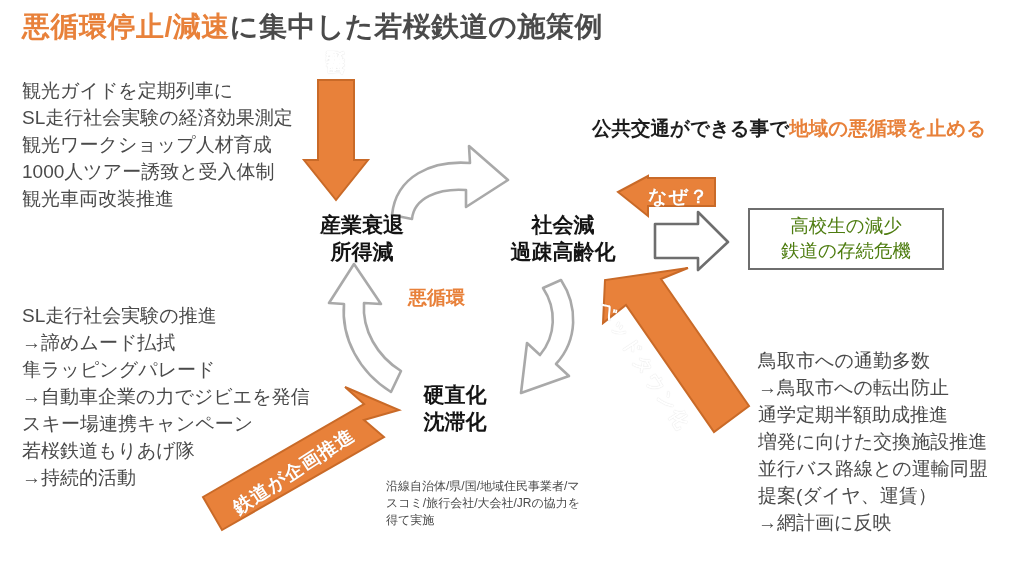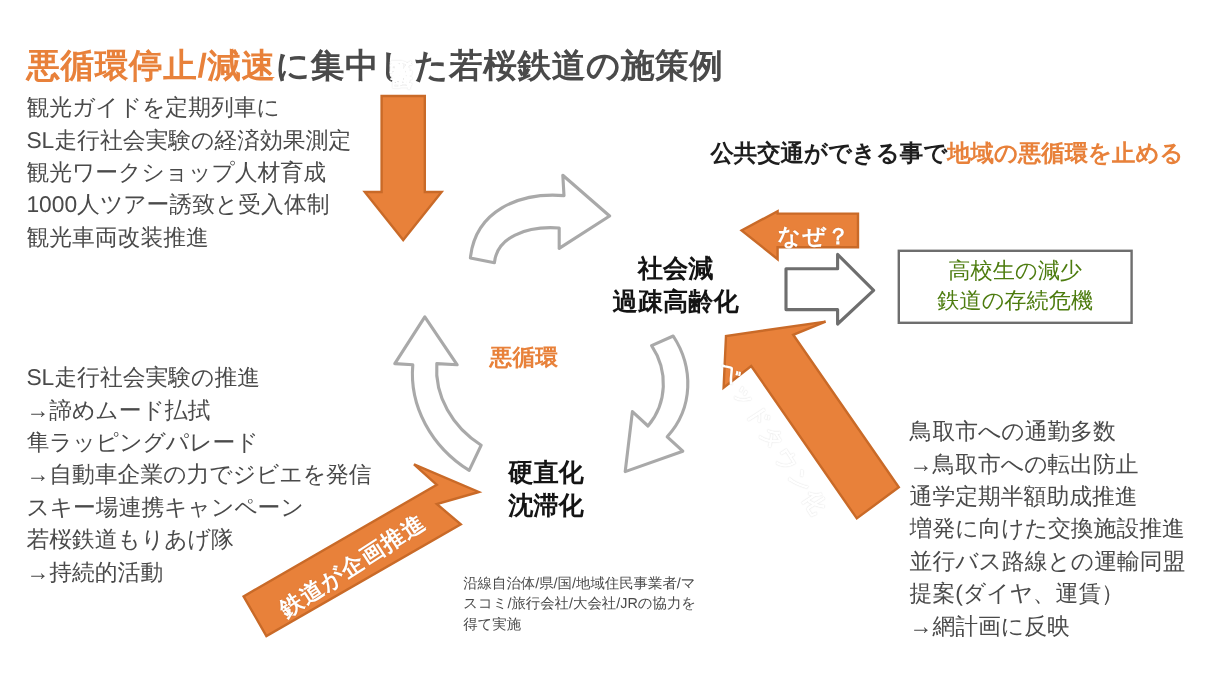--- a/index.html
+++ b/index.html
@@ -22,21 +22,20 @@
   
   #title {
     position: absolute;
     left: 22px;
     top: 10px;
     font-size: 28px;
     font-weight: bold;
     letter-spacing: 0.5px;
     white-space: nowrap;
     line-height: 1.2;
-    margin-top: 28px;
   }
   #title .accent { color: #E8813A; }
   #title .plain  { color: #4a4a4a; }
 
   
   .textblock {
     position: absolute;
     font-size: 19px;
     line-height: 1.42;
     color: #4a4a4a;
@@ -213,20 +212,22 @@
 →網計画に反映</div>
 
   <div class="textblock" id="block-partners">沿線自治体/県/国/地域住民事業者/マ
 スコミ/旅行会社/大会社/JRの協力を
 得て実施</div>
 
   <div id="headline">
     <span>公共交通ができる事で</span><span class="accent">地域の悪循環を止める</span><br>
   </div>
 
+  <div class="node" id="node-industry">産業衰退
+所得減</div>
 
   <div class="node" id="node-society">社会減
 過疎高齢化</div>
 
   <div class="node" id="node-rigid">硬直化
 沈滞化</div>
 
   <div id="cycle-label">悪循環</div>
 
   <div id="info-box">

